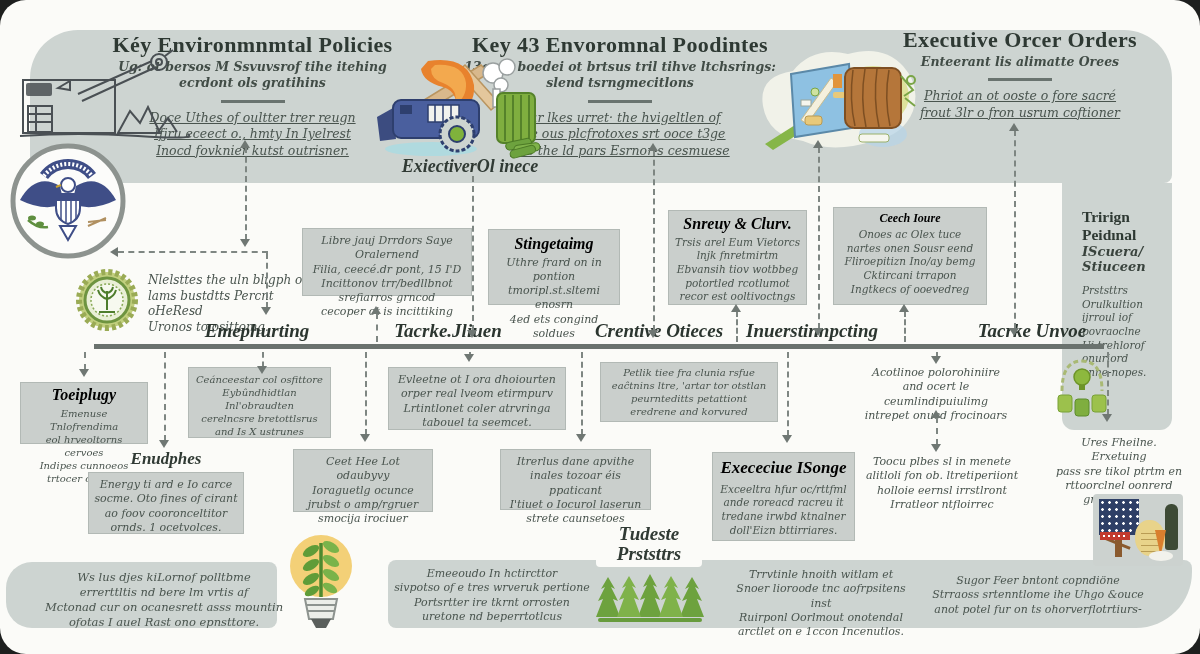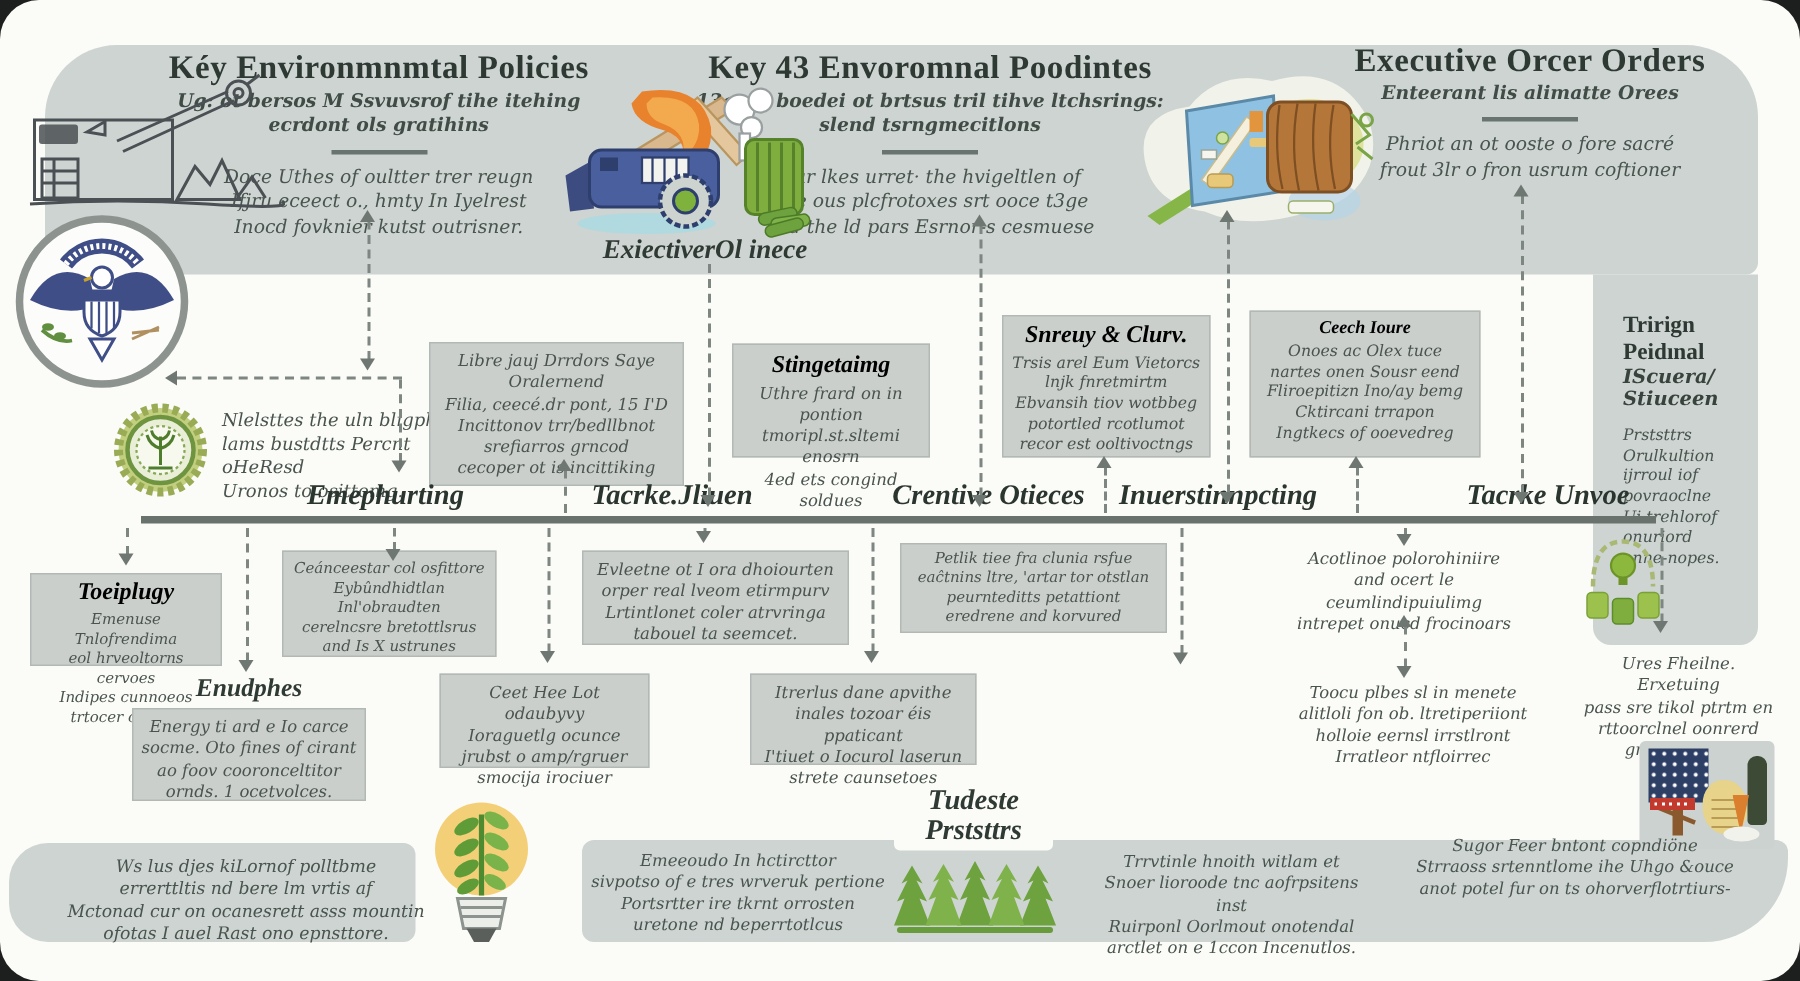--- a/index.html
+++ b/index.html
@@ -4,21 +4,21 @@
 <style>
   html,body{margin:0;padding:0;background:#1d1f1e;}
   .page{position:relative;width:1200px;height:654px;margin:0 auto;background:#fbfbf8;
         border-radius:26px;overflow:hidden;font-family:"DejaVu Serif",serif;}
   .abs{position:absolute;}
   .panel{position:absolute;background:#cdd4d1;}
   .box{position:absolute;background:#cacfcc;border:1px solid #b2b9b5;text-align:center;
        padding:5px 4px;box-sizing:border-box;}
   .txt{font-family:"DejaVu Serif",serif;font-style:italic;color:#49544e;
        font-size:11px;line-height:1.3;font-weight:500;}
-  .txt-md{font-size:12.5px;line-height:1.32;}
+  .txt-md{font-size:12.5px;line-height:1.32;text-decoration:underline;}
   .hd{font-family:"Liberation Serif",serif;font-weight:700;font-style:italic;
       color:#000000;font-size:16px;line-height:1.1;margin-bottom:3px;}
   .sec{position:absolute;text-align:center;}
   .sec-title{font-family:"Liberation Serif",serif;font-weight:700;font-size:22px;
              color:#2e3933;letter-spacing:.4px;line-height:1.05;}
   .sec-sub{font-style:italic;font-weight:700;font-size:12.5px;color:#414c46;line-height:1.3;margin-top:3px;}
   .divider{height:3px;background:#69736f;width:64px;margin:8px auto 7px auto;}
   .tl-label{position:absolute;font-family:"Liberation Serif",serif;font-weight:700;font-style:italic;
             font-size:19px;color:#2b352f;text-align:center;width:200px;}
   .free-hd{position:absolute;font-family:"Liberation Serif",serif;font-weight:700;font-style:italic;
@@ -171,21 +171,21 @@
     <path d="M37,44 V25" stroke="#4e7d2c" stroke-width="2"></path>
     <path d="M37,33 q-7,-2 -9,-9 M37,33 q7,-2 9,-9 M37,27 q-5,-1 -6,-6 M37,27 q5,-1 6,-6" stroke="#4e7d2c" stroke-width="2" fill="none"></path>
     <path d="M29,46 h16" stroke="#4e7d2c" stroke-width="2"></path>
   </svg>
   <div class="abs txt" style="left:148px;top:273px;width:180px;font-size:12px;text-align:left;">
       <div>Nlelsttes the uln bligph ot</div>
       <div>lams bustdtts Percnt oHeResd</div>
       <div>Uronos to osittomg.</div>
     </div>
 
-  <div class="box txt" style="left:286px;top:228px;width:170px;height:96px;">
+  <div class="box txt" style="left:302px;top:228px;width:170px;height:68px;">
     <div>
         <div>Libre jauj Drrdors Saye</div>
         <div>Oralernend</div>
         <div>Filia, ceecé.dr pont, 15 I'D</div>
         <div>Incittonov trr/bedllbnot</div>
         <div>srefiarros grncod</div>
         <div>cecoper ot is incittiking</div>
       </div>
   </div>
   <div class="box txt" style="left:488px;top:229px;width:132px;height:76px;">
@@ -278,20 +278,29 @@
         <div>jrubst o amp/rgruer</div>
         <div>smocija irociuer</div>
       </div>
   </div>
   <div class="box txt" style="left:500px;top:449px;width:151px;height:61px;">
     <div>
         <div>Itrerlus dane apvithe</div>
         <div>inales tozoar éis ppaticant</div>
         <div>I'tiuet o Iocurol laserun</div>
         <div>strete caunsetoes</div>
+      </div>
+  </div>
+  <div class="box txt" style="left:712px;top:452px;width:143px;height:89px;padding-top:6px;">
+    <div class="hd" style="font-size:17px;margin-bottom:5px;">Exececiue ISonge</div>
+    <div style="font-size:10.5px;">
+        <div>Exceeltra hfur oc/rttfml</div>
+        <div>ande roreacd racreu it</div>
+        <div>tredane irwbd ktnalner</div>
+        <div>doll'Eizn bttirriares.</div>
       </div>
   </div>
   <div class="free-hd" style="left:88px;top:449px;width:156px;font-size:17px;">Enudphes</div>
   <div class="box txt" style="left:88px;top:472px;width:156px;height:62px;">
     <div>
         <div>Energy ti ard e Io carce</div>
         <div>socme. Oto fines of cirant</div>
         <div>ao foov cooronceltitor</div>
         <div>ornds. 1 ocetvolces.</div>
       </div>
@@ -366,21 +375,21 @@
       <polygon points="33,5 40,17 36,15 43,29 38,27 45,46 21,46 28,27 23,29 30,15 26,17"></polygon>
       <polygon points="75,5 82,17 78,15 85,29 80,27 87,46 63,46 70,27 65,29 72,15 68,17"></polygon>
     </g>
   </svg>
   <div class="abs txt center" style="left:726px;top:568px;width:190px;">
       <div>Trrvtinle hnoith witlam et</div>
       <div>Snoer lioroode tnc aofrpsitens inst</div>
       <div>Ruirponl Oorlmout onotendal</div>
       <div>arctlet on e 1ccon Incenutlos.</div>
     </div>
-  <div class="abs txt center" style="left:928px;top:557px;width:220px;margin-left:12px;">
+  <div class="abs txt center" style="left:928px;top:574px;width:220px;">
       <div>Sugor Feer bntont copndiöne</div>
       <div>Strraoss srtenntlome ihe Uhgo &amp;ouce</div>
       <div>anot potel fur on ts ohorverflotrtiurs-</div>
     </div>
 
   <svg class="abs" style="left:284px;top:533px;" width="74" height="98" viewBox="0 0 74 98">
     <circle cx="37" cy="33" r="31" fill="#f3d077"></circle>
     <path d="M37,64 V10" stroke="#4e8a2f" stroke-width="3.5"></path>
     <g fill="#5f9c38">
       <ellipse cx="27" cy="18" rx="9" ry="4.5" transform="rotate(-30 27 18)"></ellipse>

